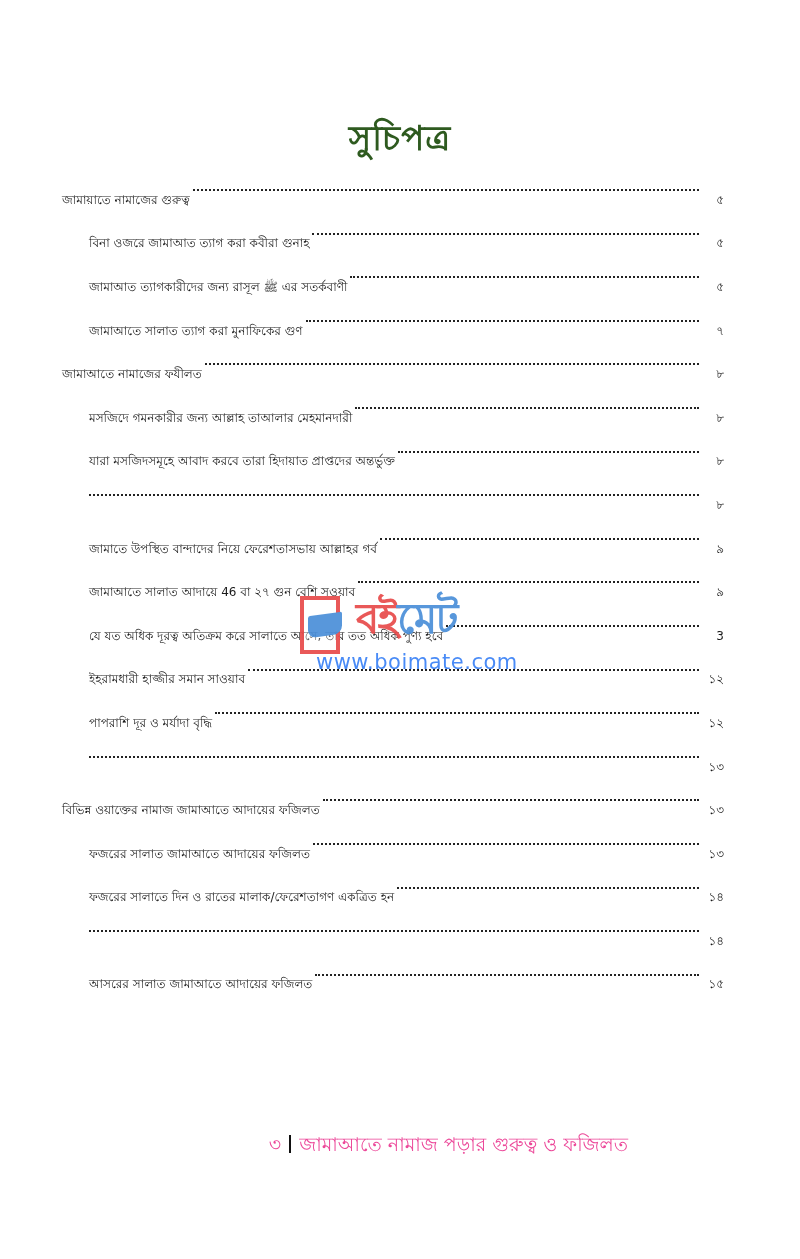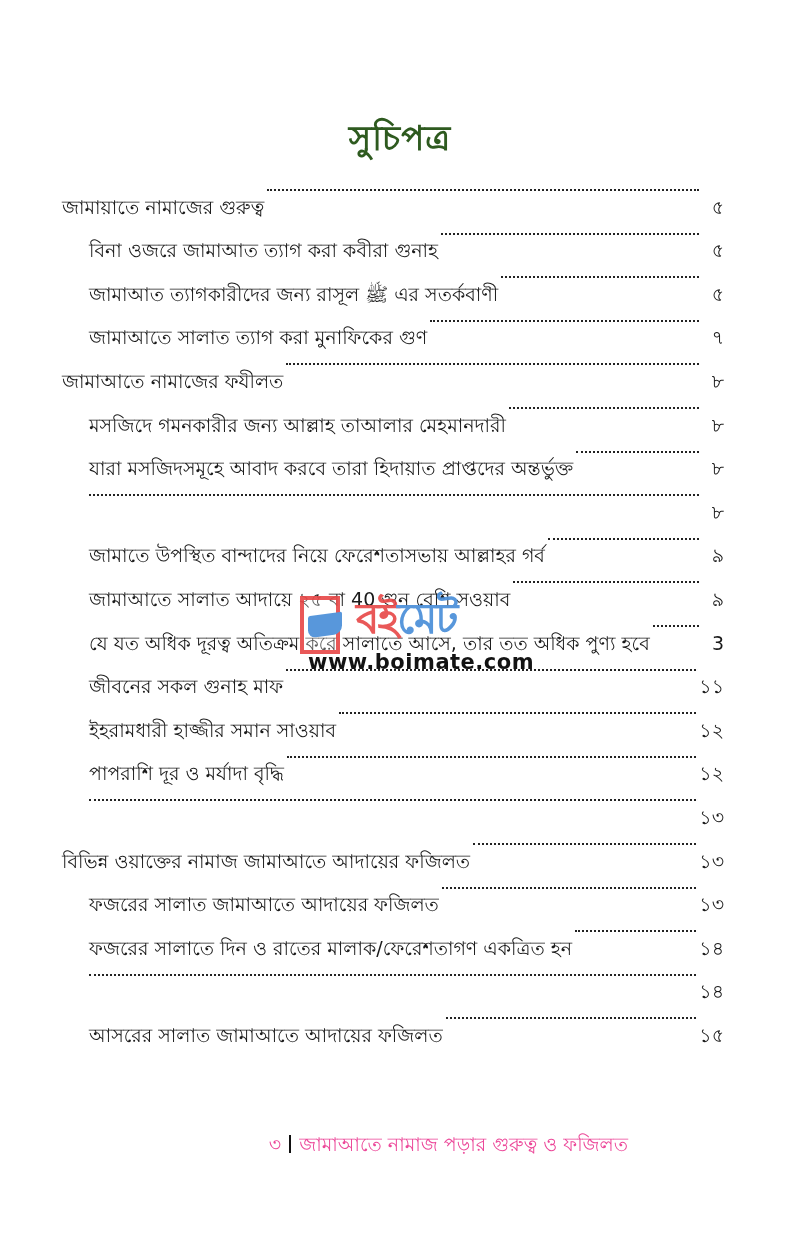--- a/index.html
+++ b/index.html
@@ -33,23 +33,23 @@
       letter-spacing: 1px;
     }
     .toc {
       position: absolute;
       left: 62px;
       top: 178px;
       width: 662px;
     }
     .toc-row {
       display: flex;
-      align-items: flex-end;
+      align-items: center;
       height: 43.6px;
-      font-size: 19px;
+      font-size: 12px;
       line-height: 30px;
       white-space: nowrap;
     }
     .toc-row.sub {
       padding-left: 27px;
     }
     .toc-row .label {
       flex: 0 0 auto;
       padding-right: 3px;
     }
@@ -123,25 +123,25 @@
       left: 56px; top: -4px;
       font-size: 42px;
       font-weight: bold;
       line-height: 62px;
       letter-spacing: -2px;
     }
     .wm-text .red { color: #e84a4a; }
     .wm-text .blue { color: #4a8fd9; }
     .wm-url {
       position: absolute;
-      left: 8px; top: 58px;
+      left: 16px; top: 58px;
       font-family: "DejaVu Sans", sans-serif;
-      font-weight: bold;
+      font-weight: normal;
       font-size: 21px;
-      color: #000000;
+      color: #3b82f6;
       letter-spacing: 0.5px;
     }
   </style>
 </head>
 <body>
 
 <div class="page">
 
   <div class="title">সুচিপত্র</div>
 
@@ -185,33 +185,28 @@
     <div class="toc-row sub">
       <span class="leader"></span>
       <span class="page-no">৮</span>
     </div>
     <div class="toc-row sub">
       <span class="label">জামাতে উপস্থিত বান্দাদের নিয়ে ফেরেশতাসভায় আল্লাহর গর্ব</span>
       <span class="leader"></span>
       <span class="page-no">৯</span>
     </div>
     <div class="toc-row sub">
-      <span class="label">জামাআতে সালাত আদায়ে ২৫ বা 40 গুন বেশি সওয়াব</span>
+      <span class="label">জামাআতে সালাত আদায়ে 46 বা ২৭ গুন বেশি সওয়াব</span>
       <span class="leader"></span>
       <span class="page-no">৯</span>
     </div>
     <div class="toc-row sub">
       <span class="label">যে যত অধিক দূরত্ব অতিক্রম করে সালাতে আসে, তার তত অধিক পুণ্য হবে </span>
       <span class="leader"></span>
       <span class="page-no">3</span>
-    </div>
-    <div class="toc-row sub">
-      <span class="label">জীবনের সকল গুনাহ মাফ</span>
-      <span class="leader"></span>
-      <span class="page-no">১১</span>
     </div>
     <div class="toc-row sub">
       <span class="label">ইহরামধারী হাজ্জীর সমান সাওয়াব </span>
       <span class="leader"></span>
       <span class="page-no">১২</span>
     </div>
     <div class="toc-row sub">
       <span class="label">পাপরাশি দূর ও মর্যাদা বৃদ্ধি </span>
       <span class="leader"></span>
       <span class="page-no">১২</span>

